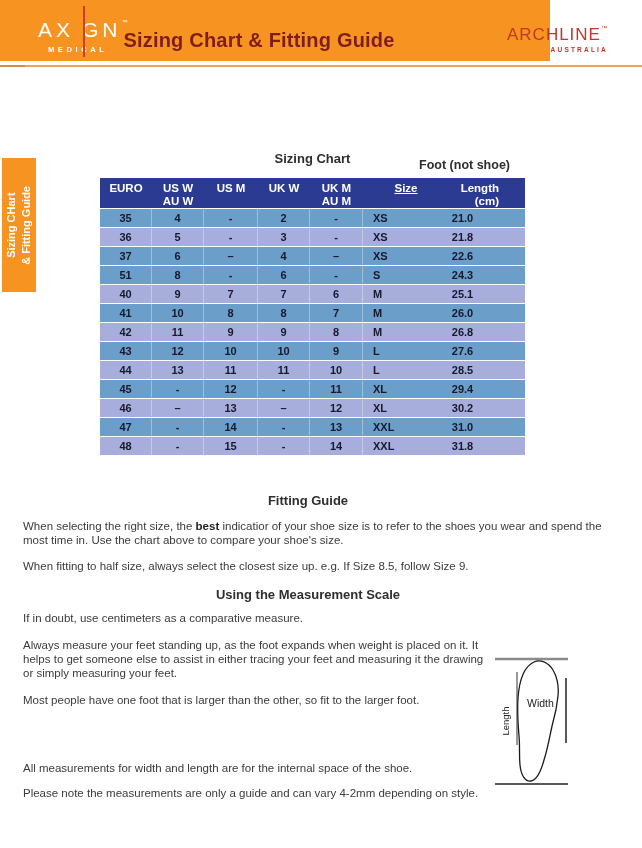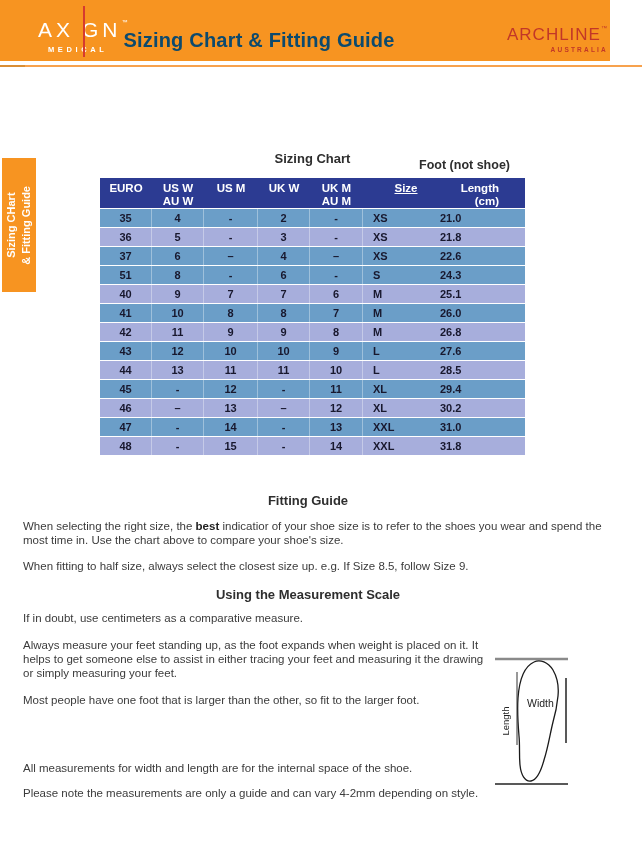--- a/index.html
+++ b/index.html
@@ -3,31 +3,31 @@
 <meta charset="utf-8">
 <style>
   * { margin:0; padding:0; box-sizing:border-box; }
   html,body { width:642px; height:848px; }
   body {
     font-family:"Liberation Sans", sans-serif;
     background:#ffffff; color:#3b3b3b; position:relative; overflow:hidden;
   }
   
   .topbar {
-    position:absolute; left:0; top:0; width:610px; height:61px;
+    position:absolute; left:0; top:0; width:550px; height:61px;
     background:#F79421;
   }
   .axign { position:absolute; left:38px; top:18px; color:#fff; }
   .axign-word { font-size:21px; font-weight:400; letter-spacing:4px; display:flex; align-items:flex-start; }
   .axign-tm { font-size:6px; margin-top:1px; }
   .axign-line { position:absolute; left:45px; top:-12px; width:2px; height:51px; background:#D63A2F; }
   .axign-sub { font-size:7.5px; font-weight:bold; letter-spacing:3.6px; margin-top:3px; margin-left:10px; }
   .doc-title {
     position:absolute; left:259px; top:29px; transform:translateX(-50%);
-    color:#0c4a6e; font-size:20px; font-weight:bold; white-space:nowrap; letter-spacing:0.2px;
+    color:#7f1d1d; font-size:20px; font-weight:bold; white-space:nowrap; letter-spacing:0.2px;
   }
   .archline { position:absolute; left:507px; top:25px; color:#C23728; text-align:right; }
   .archline-word { font-size:17px; font-weight:normal; letter-spacing:1px; display:flex; align-items:flex-start; }
   .archline-tm { font-size:6px; margin-top:0; }
   .archline-sub { font-size:6.5px; font-weight:bold; letter-spacing:2.2px; text-align:right; margin-top:1px; }
   .rule { position:absolute; left:0; top:65px; width:642px; height:2px; background:#F7A24D; }
   .rule-cap { position:absolute; left:0; top:0; width:25px; height:2px; background:#D98E35; }
   
   .side-tab {
     position:absolute; left:2px; top:158px; width:34px; height:134px;
@@ -62,21 +62,21 @@
   }
   table.sizing thead th .l2 { display:block; font-weight:bold; }
   table.sizing thead th.h-size { text-align:center; padding-left:9px;text-decoration:underline; }
   table.sizing thead th.h-len  { text-align:right; padding-right:26px; }
   table.sizing td {
     height:18px; font-size:11px; font-weight:bold; color:#18182e;
     text-align:center; vertical-align:middle;
   }
   table.sizing td:nth-child(-n+5){ border-right:1px solid rgba(255,255,255,0.35); }
   table.sizing td:nth-child(6){ text-align:left; padding-left:10px; }
-  table.sizing td:nth-child(7){ text-align:left; padding-right:40px; }
+  table.sizing td:nth-child(7){ text-align:center; padding-right:40px; }
   tr.row-blue td { background:#6B9EC8; }
   tr.row-lav  td { background:#A7AEDC; }
   
   .h2 {
     position:absolute; left:0; width:616px; text-align:center;
     font-size:13px; font-weight:bold; color:#2e2e2e;
   }
   .para {
     position:absolute; left:23px; font-size:11.5px; line-height:14px; color:#3b3b3b;
   }

